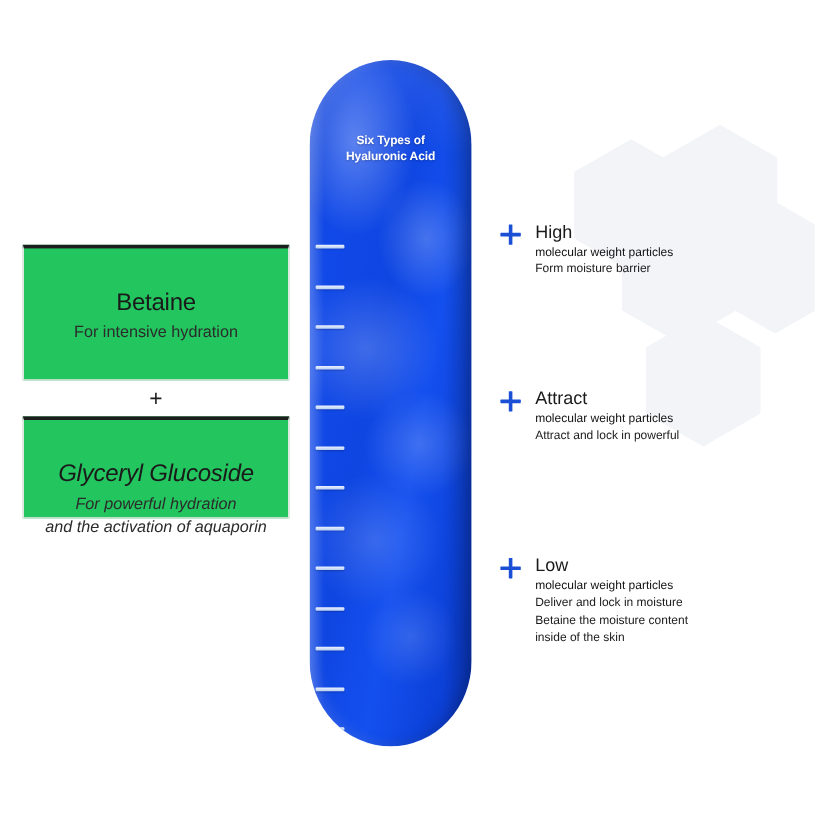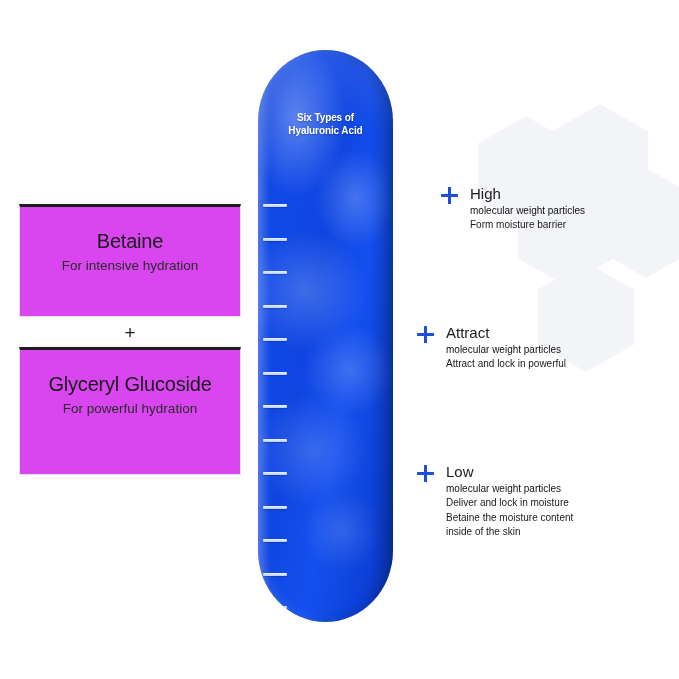--- a/index.html
+++ b/index.html
@@ -30,29 +30,29 @@
   }
 
   
   .left-col {
     position: absolute;
     left: 19px;
     top: 204px;
     width: 222px;
   }
   .ing-box {
-    background: #d946ef;
+    background: #22c55e;
     border: 1px solid #e3e3e3;
     border-top: 3px solid #1d1d1d;
     box-sizing: border-box;
     text-align: center;
-    padding: 22px 8px 18px 8px;
+    padding: 33px 8px 18px 8px;
   }
   .ing-box.first { height: 113px; }
-  .ing-box.second { height: 128px; }
+  .ing-box.second { height: 85px; font-style: italic; }
   .ing-title {
     font-size: 20px;
     color: #1a1a1a;
     letter-spacing: -0.2px;
     line-height: 1.25;
     margin: 0 0 3px 0;
   }
   .ing-sub {
     font-size: 13.5px;
     color: #2b2b2b;
@@ -183,20 +183,21 @@
     <div class="ing-box first">
       <p class="ing-title">Betaine</p>
       <p class="ing-sub">For intensive hydration</p>
     </div>
 
     <div class="plus-sep">+</div>
 
     <div class="ing-box second">
       <p class="ing-title">Glyceryl Glucoside</p>
       <p class="ing-sub">For powerful hydration</p>
+      <p class="ing-sub">and the activation of aquaporin</p>
     </div>
 
   </div>
 
   <div class="tube">
     <div class="tube-sheen"></div>
     <div class="tube-title">
       <div>Six Types of</div>
       <div>Hyaluronic Acid</div>
     </div>
@@ -210,21 +211,21 @@
         <div class="tick" style="top: 355px;"></div>
         <div class="tick" style="top: 388.5px;"></div>
         <div class="tick" style="top: 422px;"></div>
         <div class="tick" style="top: 455.5px;"></div>
         <div class="tick" style="top: 489px;"></div>
         <div class="tick" style="top: 522.5px;"></div>
         <div class="tick" style="top: 556px;"></div>
       </div>
   </div>
 
-  <div class="feat" style="left:441px; top:183px;">
+  <div class="feat" style="left:417px; top:183px;">
     <span class="feat-plus"></span>
     <div class="feat-text">
       <p class="feat-head">High</p>
       <p class="feat-line bold-ish">molecular weight particles</p>
       <p class="feat-line">Form moisture barrier</p>
     </div>
   </div>
 
   <div class="feat" style="left:417px; top:322px;">
     <span class="feat-plus"></span>

